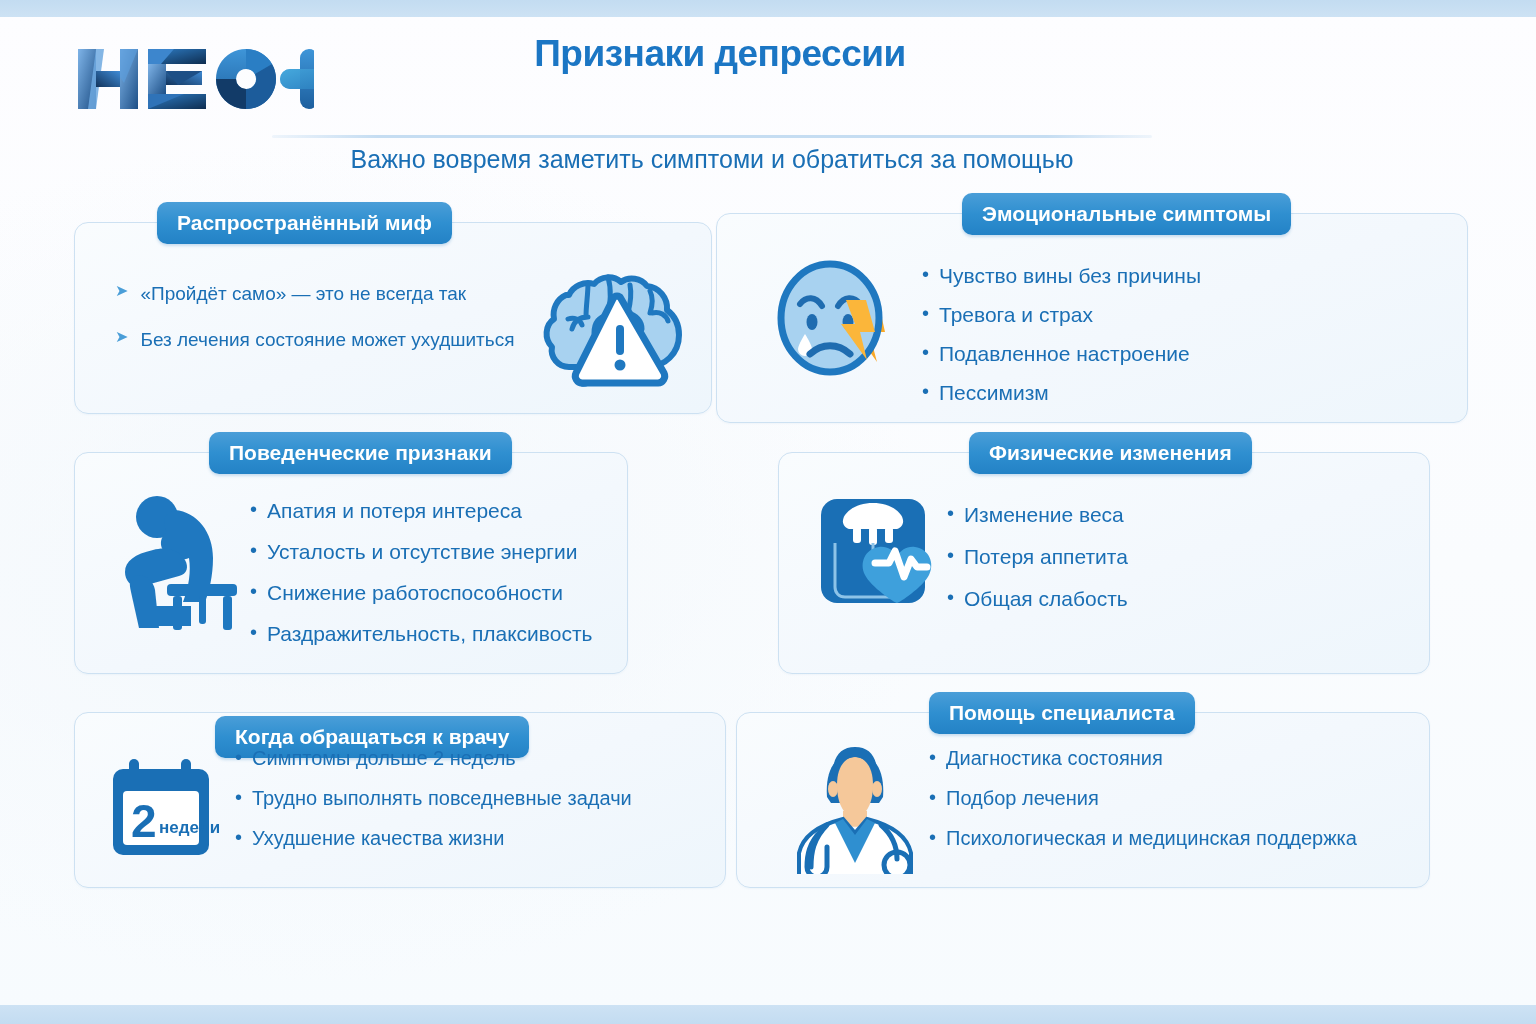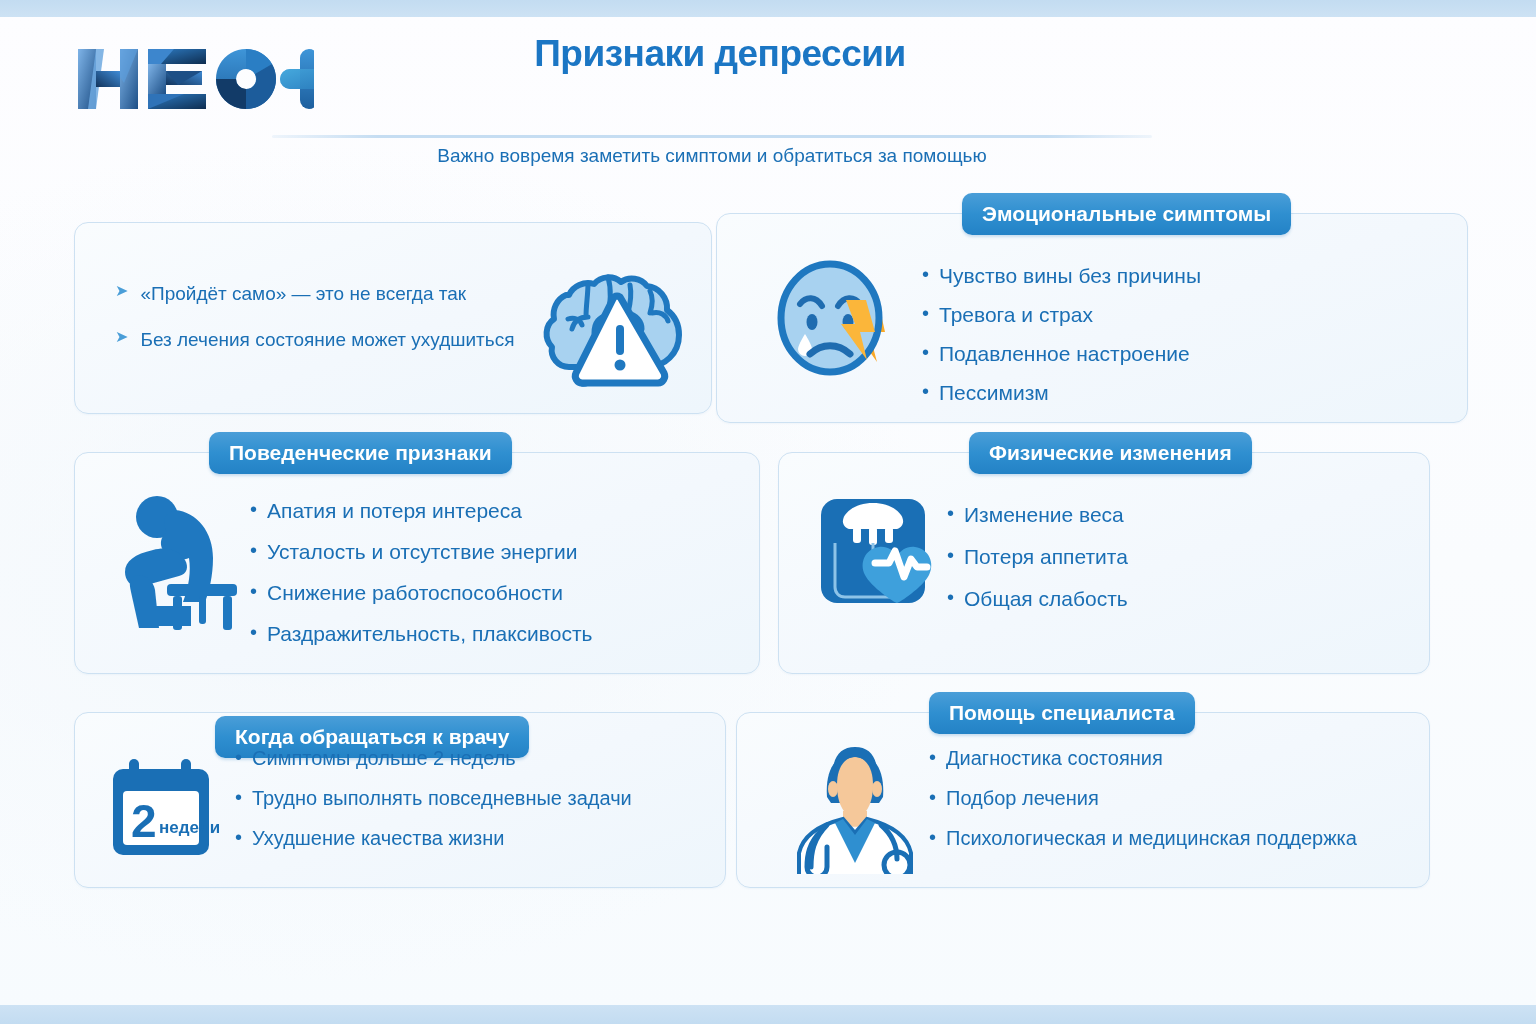--- a/index.html
+++ b/index.html
@@ -69,21 +69,21 @@
     height: 3px;
     background: linear-gradient(90deg, rgba(197,221,242,0.25) 0%, #c5ddf2 12%, #c5ddf2 88%, rgba(197,221,242,0.25) 100%);
     border-radius: 2px;
   }
   .subtitle {
     position: absolute;
     left: 272px;
     top: 128px;
     width: 880px;
     text-align: center;
-    font-size: 19px;
+    font-size: 25px;
     color: #1a6fb5;
     white-space: nowrap;
   }
 
   
   .card {
     position: absolute;
     border: 1.5px solid #cde1f2;
     border-radius: 14px;
     background: linear-gradient(160deg, #f9fcfe 0%, #f3f8fd 55%, #eef6fc 100%);
@@ -149,21 +149,21 @@
   #card-myth .icon-wrap { left: 455px; top: 32px; }
 
   
   #card-emotional { left: 716px; top: 213px; width: 752px; height: 210px; }
   #card-emotional .badge { left: 245px; }
   #card-emotional .bullets { left: 205px; top: 50px; }
   #card-emotional .bullets li { font-size: 21px; margin-bottom: 15px; }
   #card-emotional .icon-wrap { left: 57px; top: 42px; }
 
   
-  #card-behavior { left: 74px; top: 452px; width: 686px; height: 222px; }
+  #card-behavior { left: 74px; top: 452px; width: 554px; height: 222px; }
   #card-behavior .badge { left: 134px; }
   #card-behavior .bullets { left: 175px; top: 46px; }
   #card-behavior .bullets li { font-size: 21px; margin-bottom: 17px; }
   #card-behavior .icon-wrap { left: 48px; top: 35px; }
 
   
   #card-physical { left: 778px; top: 452px; width: 652px; height: 222px; }
   #card-physical .badge { left: 190px; }
   #card-physical .bullets { left: 168px; top: 50px; }
   #card-physical .bullets li { font-size: 21px; margin-bottom: 18px; }
@@ -242,20 +242,21 @@
         <rect x="206" y="32" width="58" height="20" rx="10" fill="url(#lgE)" opacity="0.75"></rect>
       </svg>
     </div>
 
     <div class="title">Признаки депрессии</div>
     <div class="title-rule"></div>
     <div class="subtitle">Важно вовремя заметить симптоми и обратиться за помощью</div>
   </div>
 
   <div class="card" id="card-myth">
+    <div class="badge">Распространённый миф</div>
     <div class="card-body">
       <ul class="bullets">
         <li>
             <span class="arrow">➤</span>
             <span>«Пройдёт само» — это не всегда так</span>
           </li>
         <li>
             <span class="arrow">➤</span>
             <span>Без лечения состояние может ухудшиться</span>
           </li>

